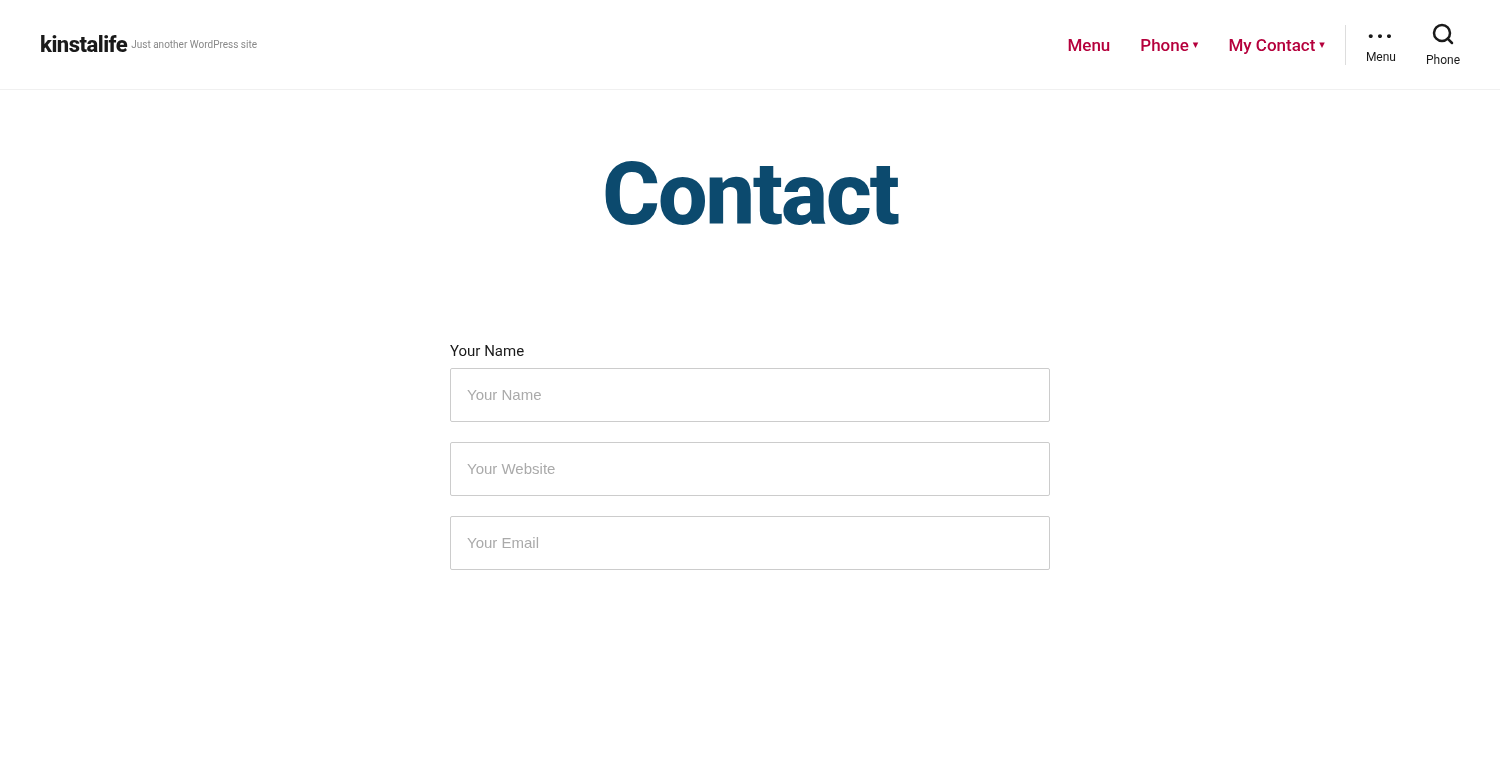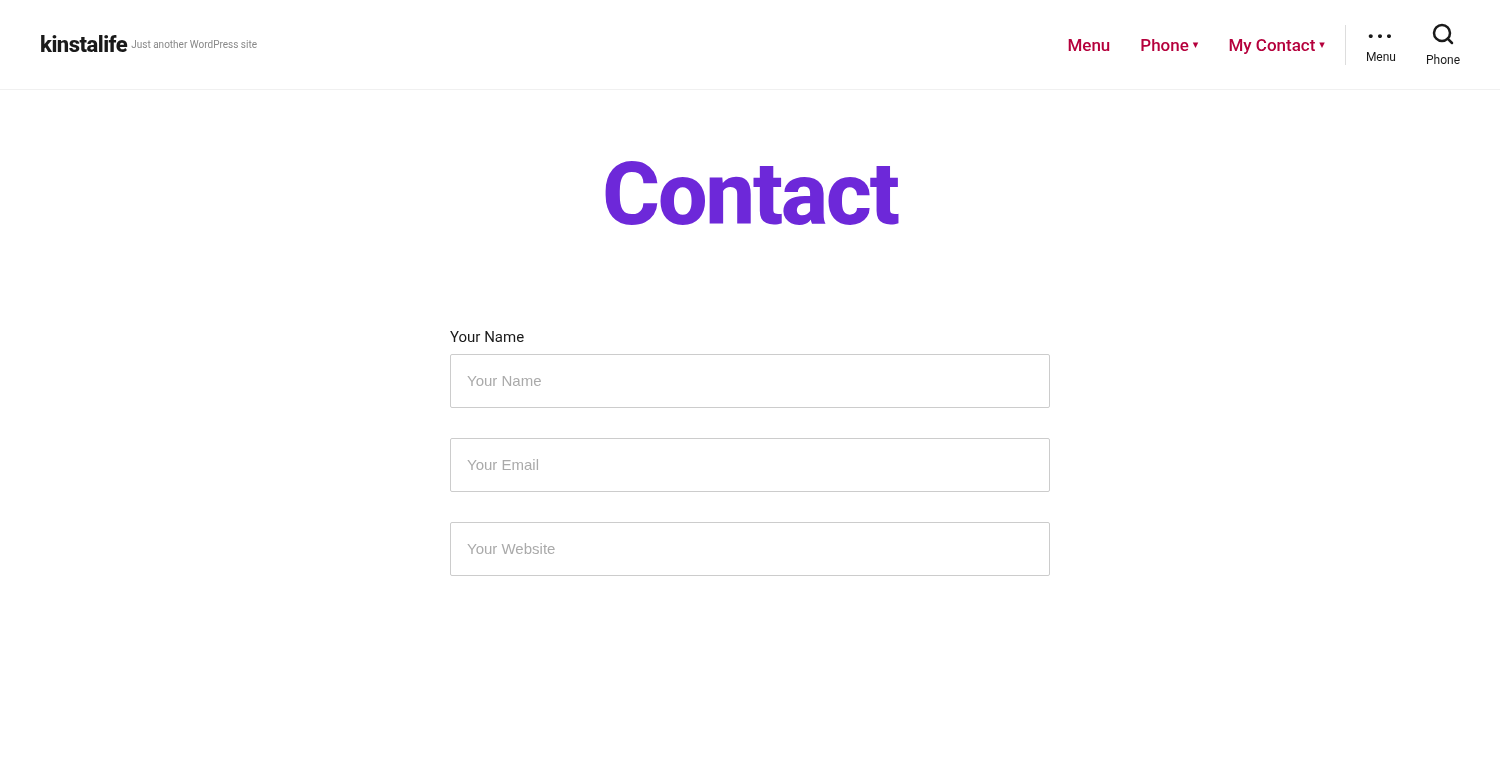--- a/index.html
+++ b/index.html
@@ -112,39 +112,38 @@
     .main-content {
       display: flex;
       flex-direction: column;
       align-items: center;
       padding: 60px 40px 40px;
     }
 
     .page-title {
       font-size: 88px;
       font-weight: 800;
-      color: #6d28d9;
+      color: #0c4a6e;
       letter-spacing: -2px;
-      margin-bottom: 80px;
+      margin-bottom: 104px;
       line-height: 1;
     }
 
     
     .contact-form {
       width: 600px;
       display: flex;
       flex-direction: column;
       gap: 0;
     }
 
     .form-group {
       display: flex;
       flex-direction: column;
       margin-bottom: 20px;
-      margin-top: 10px;
     }
 
     .form-label {
       font-size: 15px;
       color: #1a1a1a;
       font-weight: 400;
       margin-bottom: 8px;
     }
 
     .form-input {
@@ -222,22 +221,22 @@
   <h1 class="page-title">Contact</h1>
 
   <form class="contact-form">
 
     <div class="form-group">
       <label class="form-label">Your Name</label>
       <input class="form-input" type="text" placeholder="Your Name" style="">
     </div>
 
     <div class="form-group">
+      <input class="form-input" type="url" placeholder="Your Website" style="">
+    </div>
+
+    <div class="form-group">
       <input class="form-input" type="email" placeholder="Your Email" style="">
-    </div>
-
-    <div class="form-group">
-      <input class="form-input" type="url" placeholder="Your Website" style="">
     </div>
 
 
   </form>
 </main>
 
 </body></html>

